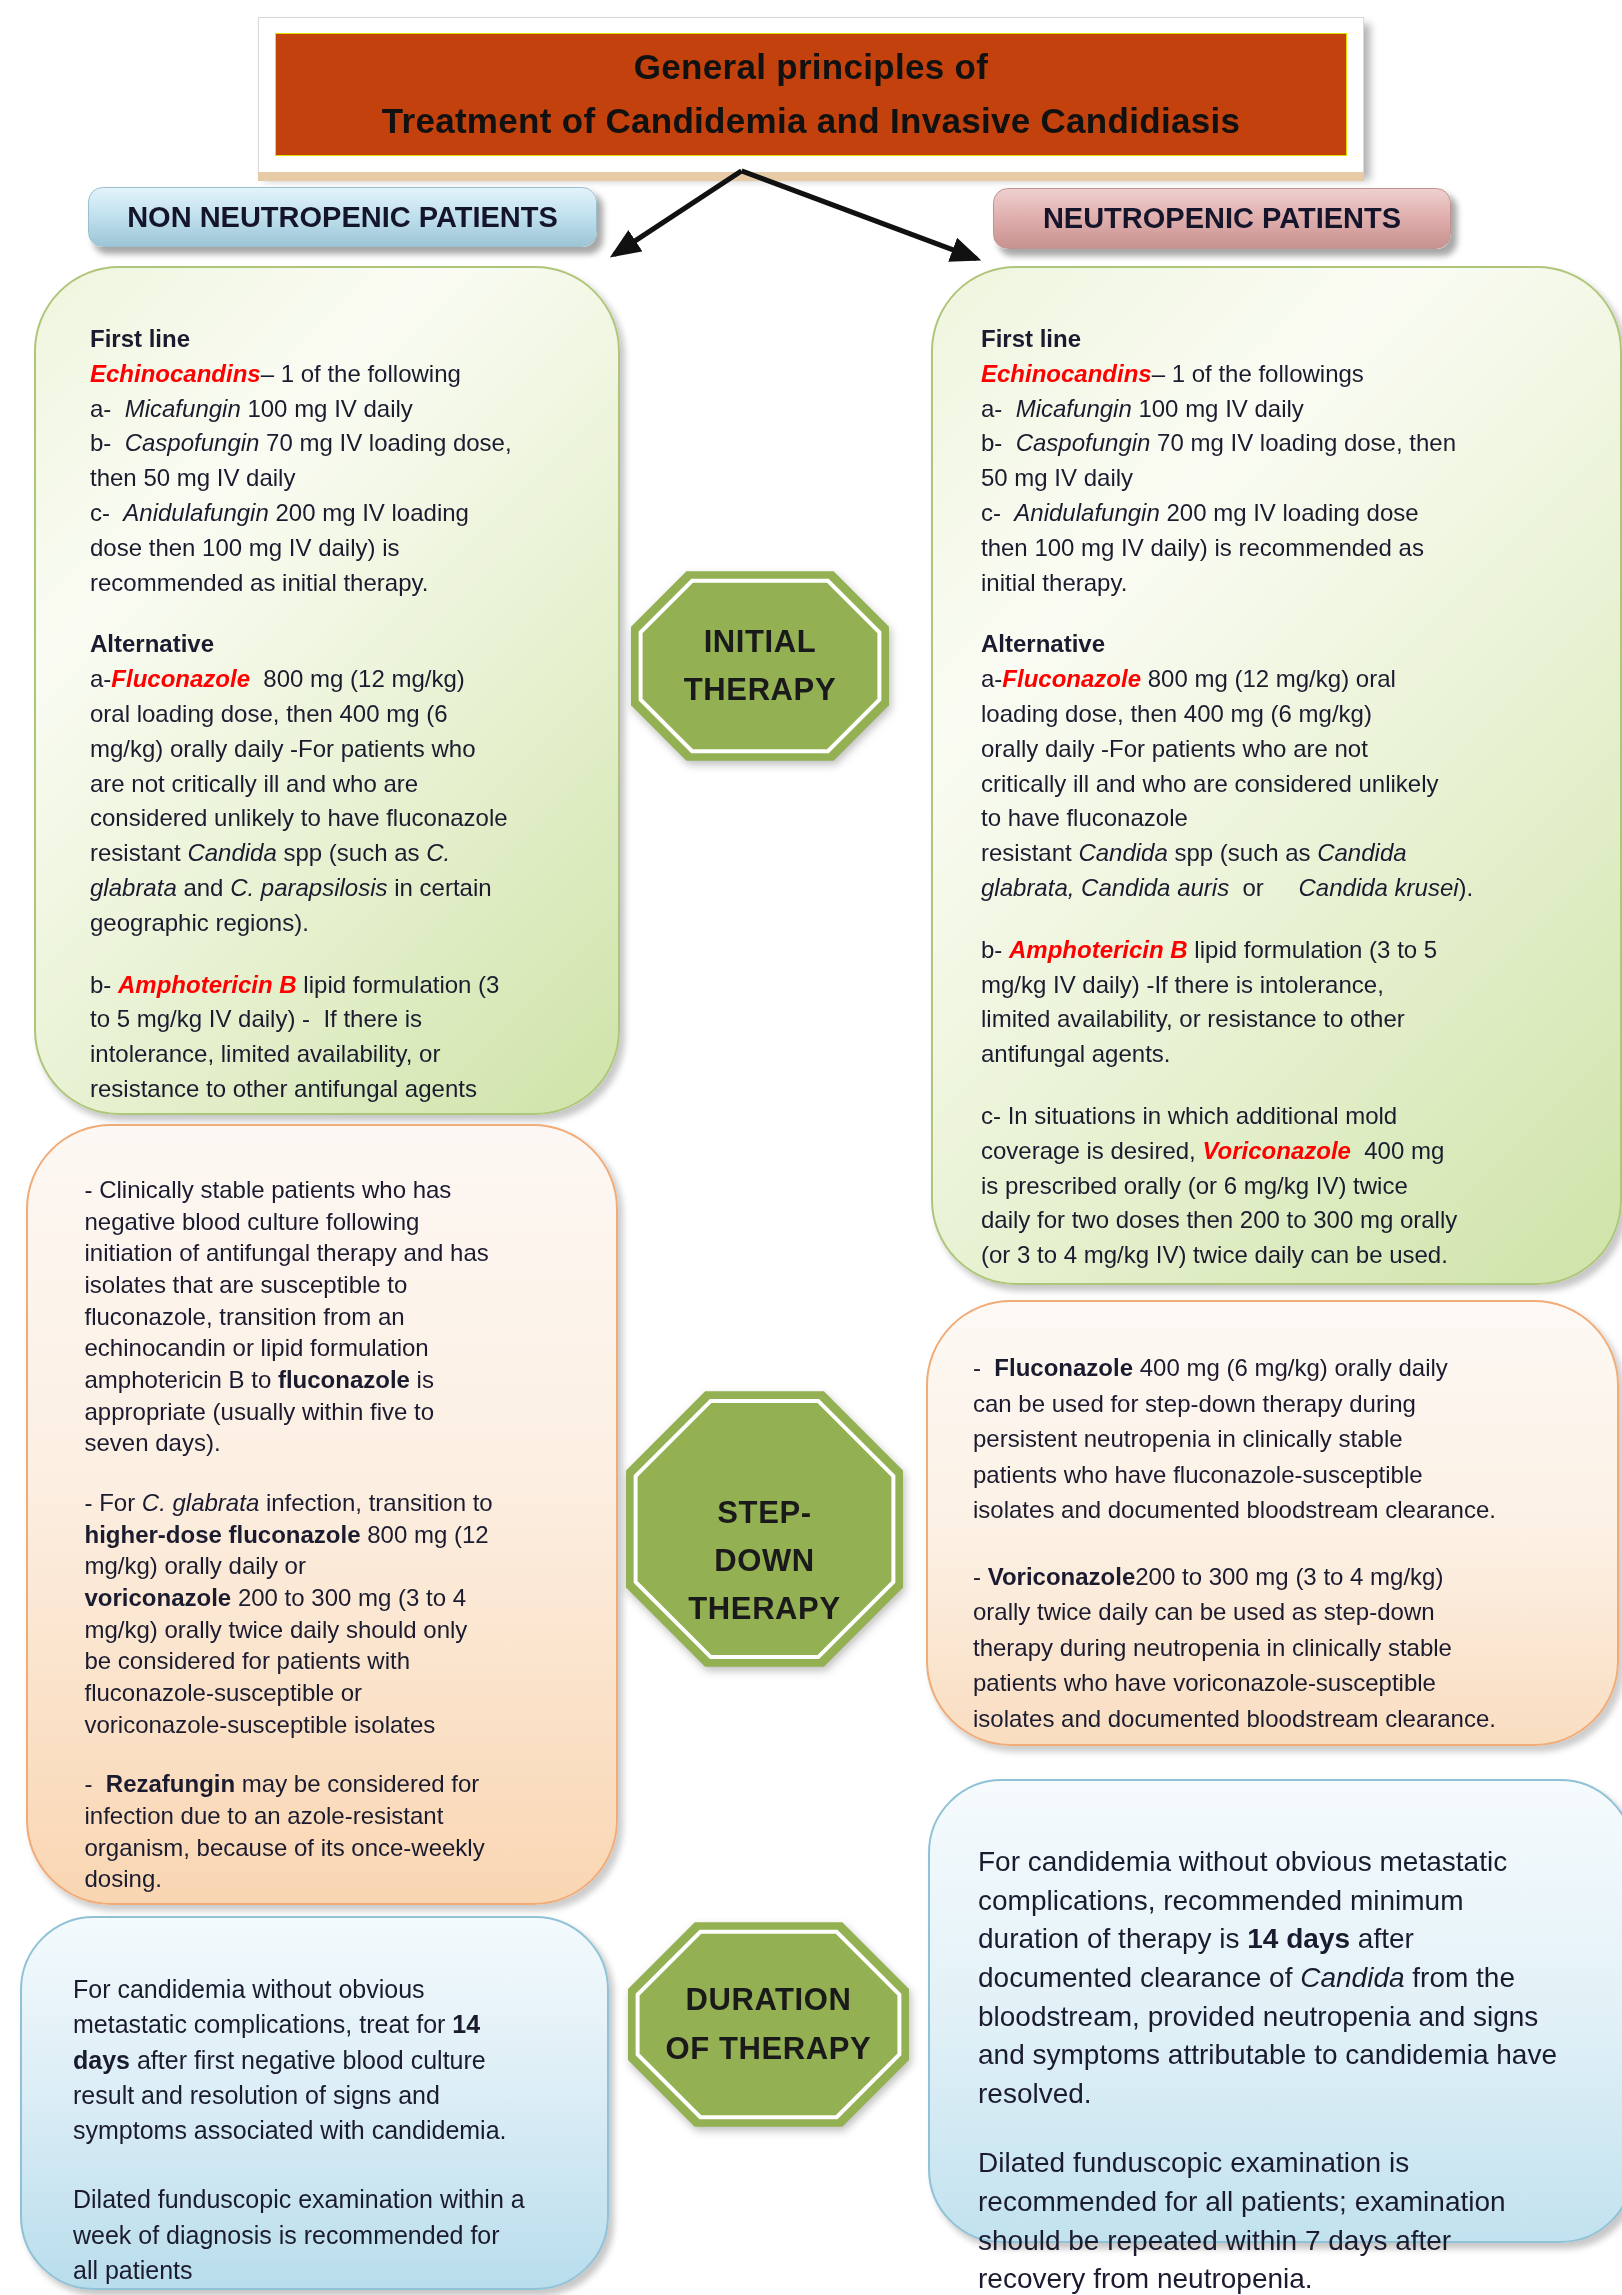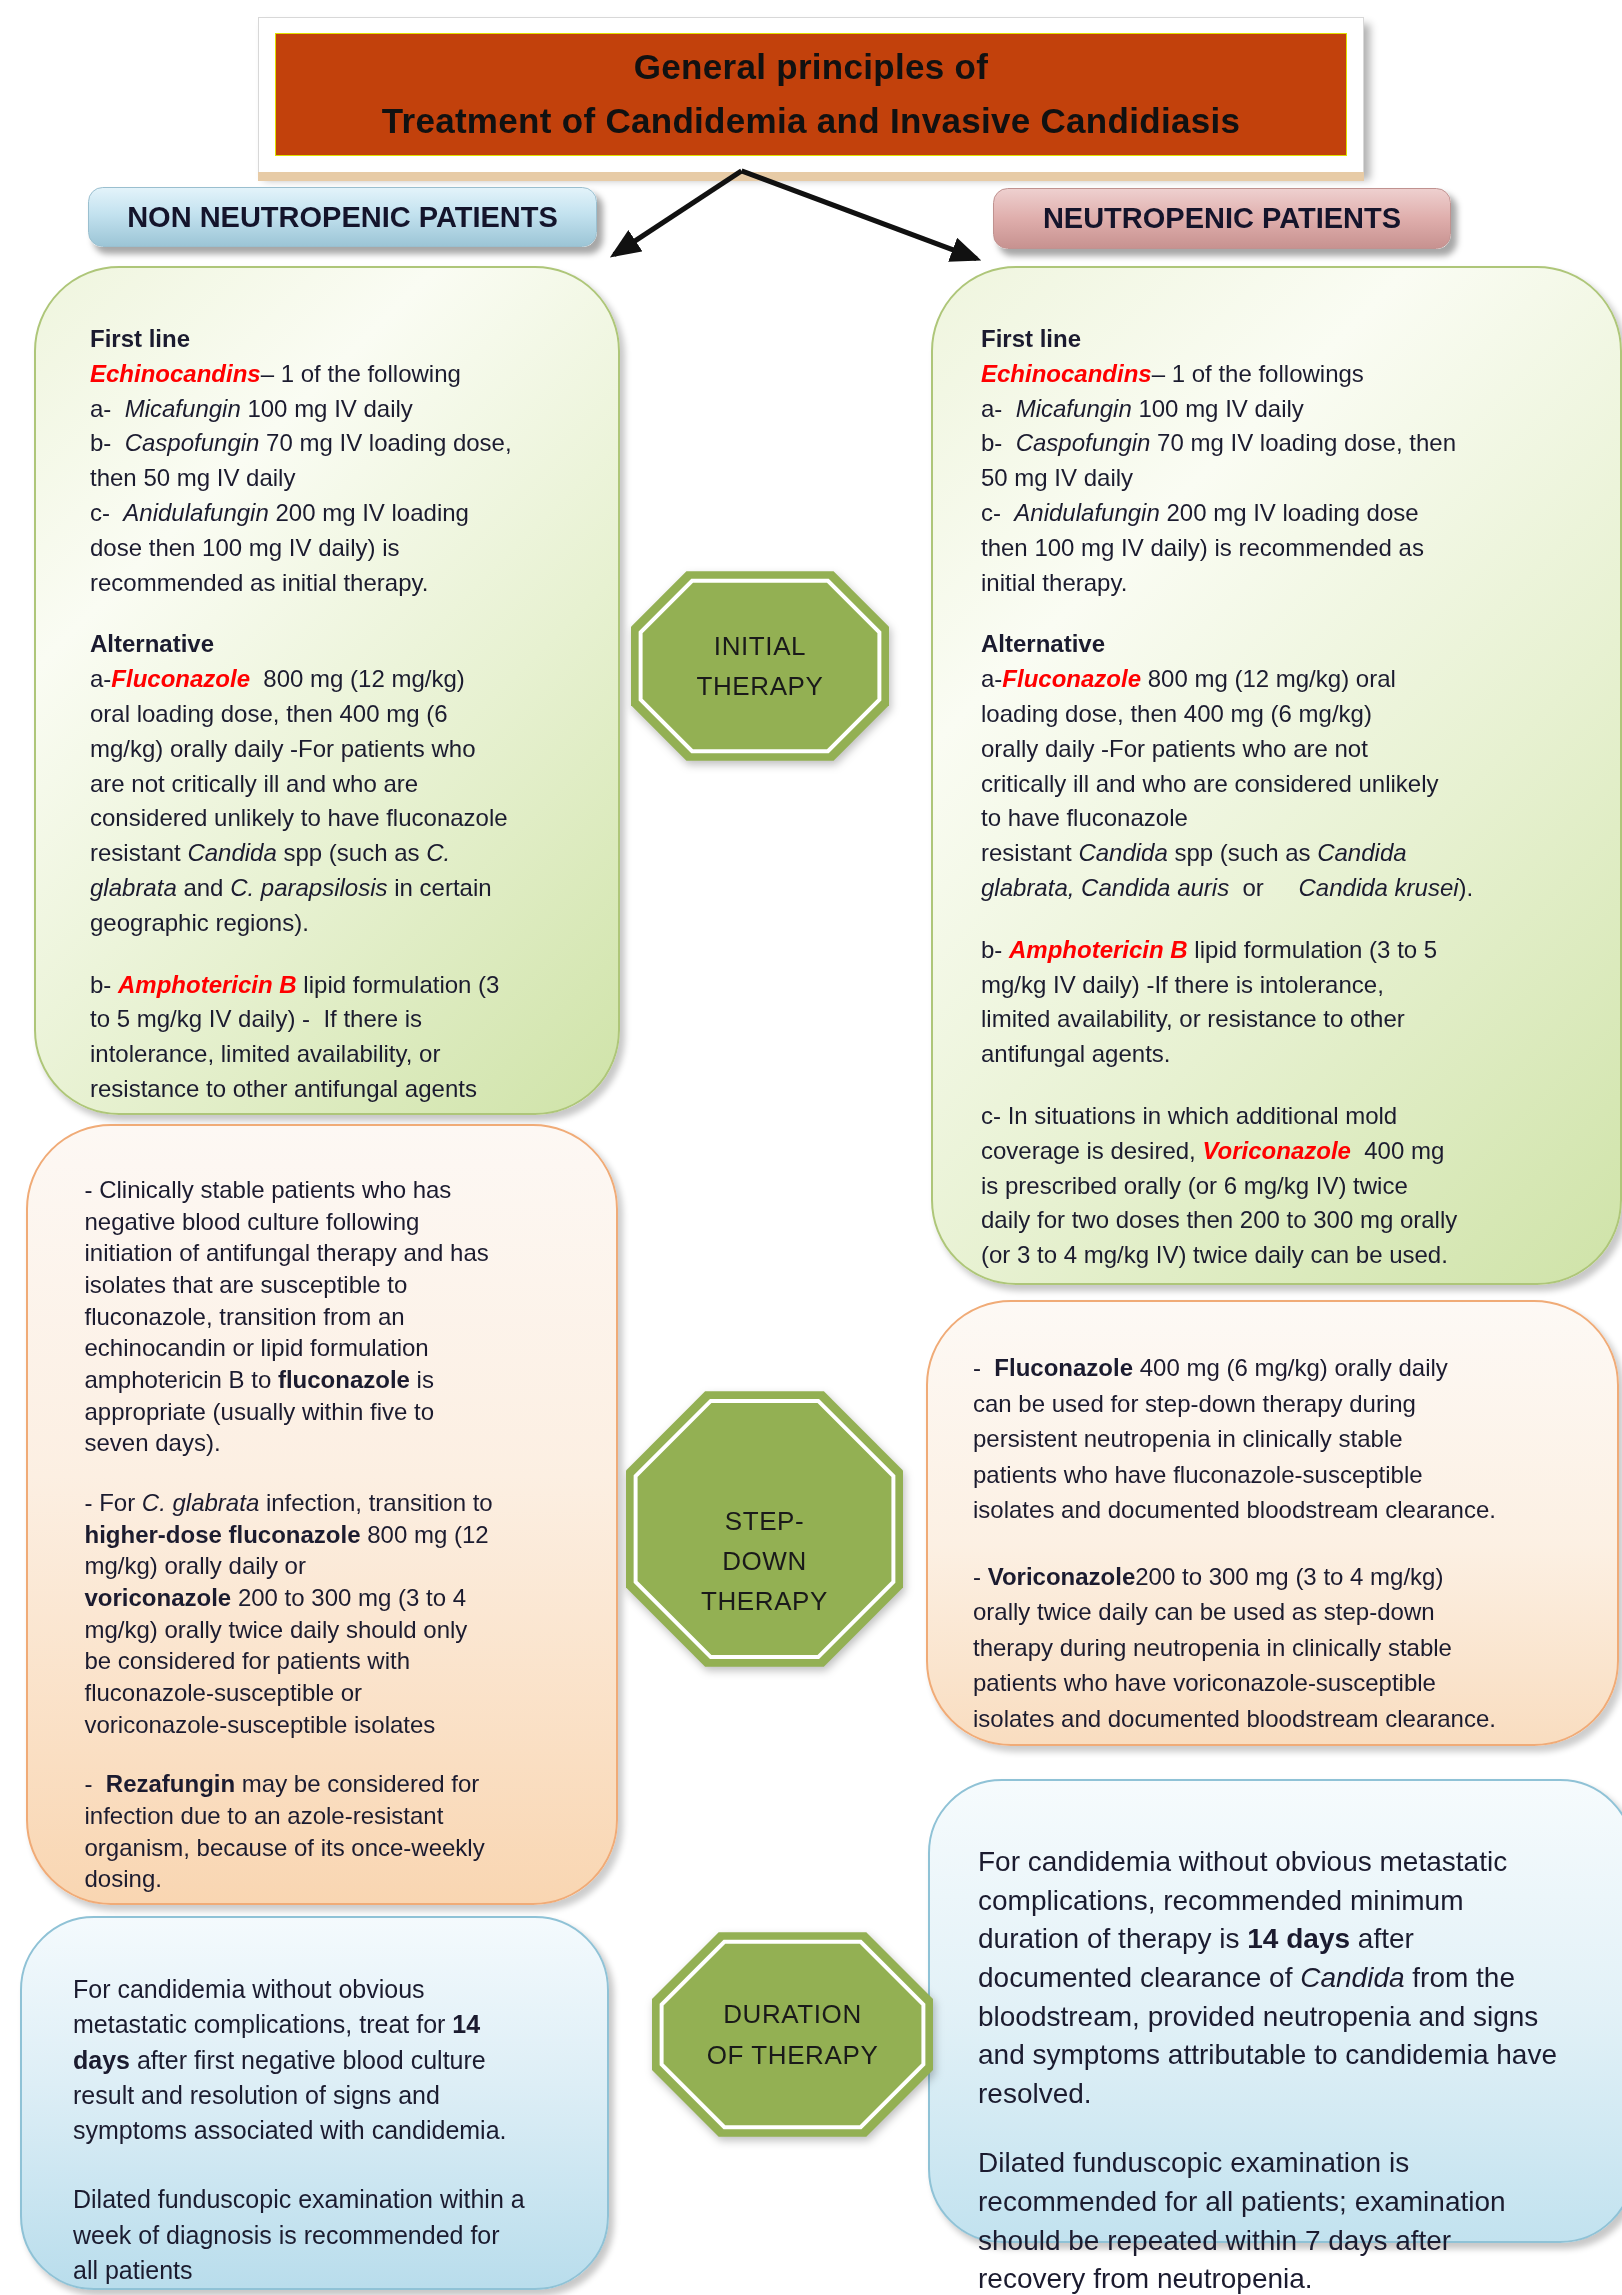--- a/index.html
+++ b/index.html
@@ -90,26 +90,26 @@
     left:928px;top:1779px;width:706px;height:464px;padding:62px 22.6px 0 48px;
     background:linear-gradient(180deg,#f6fbfd 0%,#e2f1f7 50%,#c2e2ef 100%);
     font-size:28px;line-height:1.38;
   }
   .blue-right .para{margin-bottom:31px;}
   
   .oct{position:absolute;z-index:5;filter:drop-shadow(2.8px 4px 4px rgba(0,0,0,.25));}
   .oct svg{position:absolute;left:0;top:0;}
   .oct-label{
     position:absolute;inset:0;display:flex;align-items:center;justify-content:center;
-    text-align:center;font-weight:normal;font-size:26px;line-height:1.55;color:#1a1a1a;
+    text-align:center;font-weight:bold;font-size:31px;line-height:1.55;color:#1a1a1a;
     white-space:pre-line;letter-spacing:0.6px;
   }
   .oct-initial{left:631px;top:571px;width:258px;height:190px;}
   .oct-step{left:626px;top:1391px;width:277px;height:340px;}
-  .oct-duration{left:652px;top:1922px;width:281px;height:205px;margin-top:10px;}
+  .oct-duration{left:628px;top:1922px;width:281px;height:205px;}
 </style>
 </head>
 <body>
 
 <div class="canvas">
 
   <div class="title-box">
     <div class="title-yellow">
       <div class="t1">General principles of</div>
       <div class="t2">Treatment of Candidemia and Invasive Candidiasis</div>

